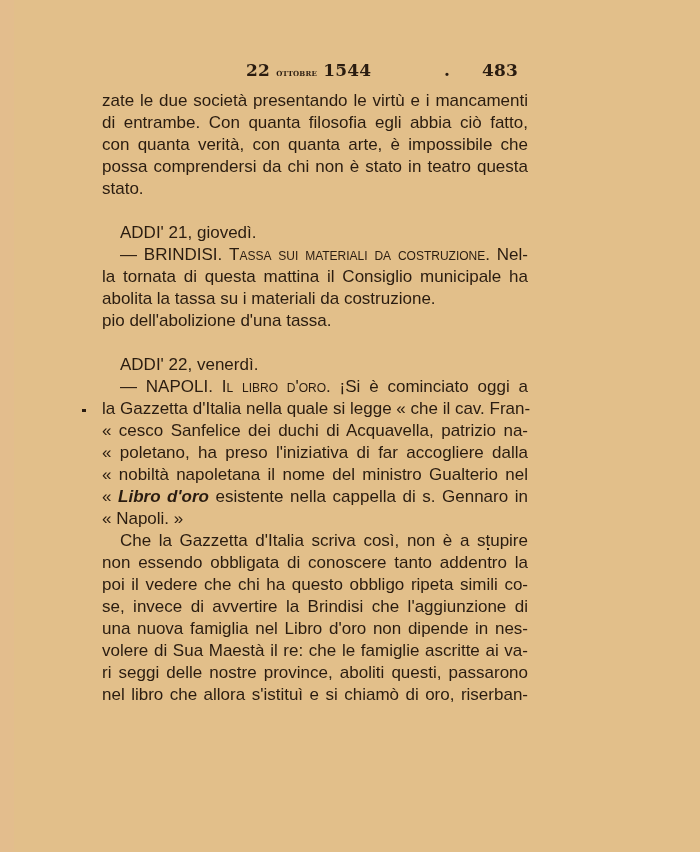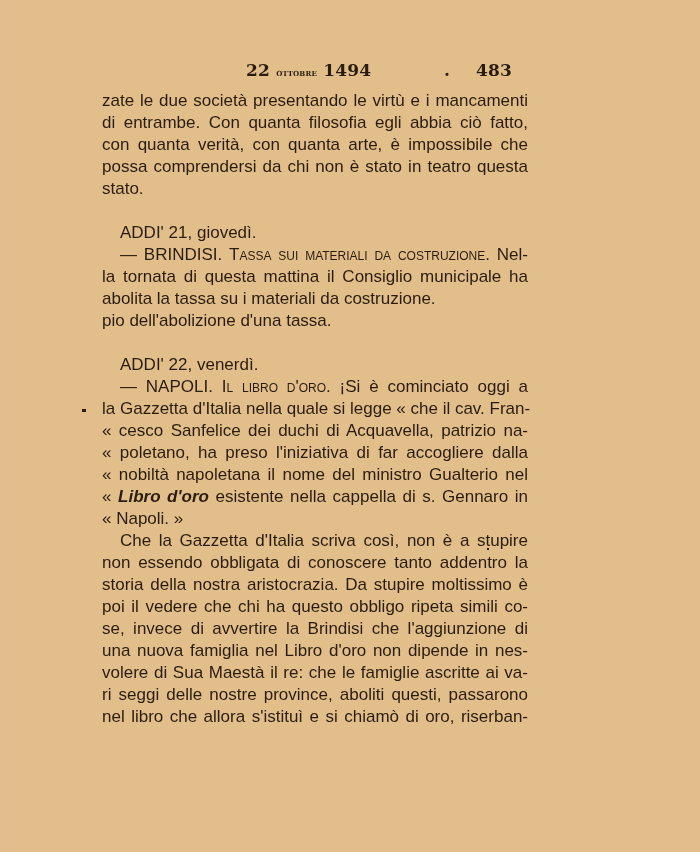--- a/index.html
+++ b/index.html
@@ -11,21 +11,21 @@
   }
   .page { position:relative; width:700px; height:852px; }
   .left-edge { position:absolute; left:0; top:0; width:14px; height:852px; background:#e3bd8d; }
   .header {
     position:absolute; top:60px; left:246px; width:270px;
     font-size:17px; font-weight:bold; letter-spacing:0.2px;
   }
   .header .date { position:absolute; left:0; top:0; white-space:nowrap; }
   .header .date .sc { font-variant:small-caps; font-size:10px; }
   .header .dot { position:absolute; left:198px; top:0; }
-  .header .pnum { position:absolute; left:230px; top:0; }
+  .header .pnum { position:absolute; left:236px; top:0; }
   .text {
     position:absolute; left:102px; top:90px; width:426px;
     font-size:15.5px; line-height:22px;
     font-family:Liberation Sans, sans-serif;
     font-size:17px;
   }
   .line { display:block; height:22px; white-space:nowrap; text-align:justify; text-align-last:justify; }
   .line.last { text-align-last:left; }
   .indent { padding-left:18px; }
   .gap { height:22px; display:block; }
@@ -33,21 +33,21 @@
   .it { font-style:italic; font-weight:bold; }
   .mark { position:absolute; width:4px; height:3px; background:#2a1c10; }
 </style>
 </head>
 <body>
 
 <div class="page">
   <div class="left-edge"></div>
 
   <div class="header">
-    <span class="date"><span>22</span> <span class="sc">ottobre</span> <span>1494</span></span>
+    <span class="date"><span>22</span> <span class="sc">ottobre</span> <span>1544</span></span>
     <span class="dot">.</span>
     <span class="pnum">483</span>
   </div>
 
   <div class="text">
     <span class="line">zate le due società presentando le virtù e i mancamenti</span>
     <span class="line">di entrambe. Con quanta filosofia egli abbia ciò fatto,</span>
     <span class="line">con quanta verità, con quanta arte, è impossibile che</span>
     <span class="line">possa comprendersi da chi non è stato in teatro questa</span>
     <span class="line last">stato.</span>
@@ -63,21 +63,20 @@
     <span class="line last indent">ADDI' 22, venerdì.</span>
     <span class="line indent"><span>— NAPOLI.</span> <span class="sc">Il libro d'oro.</span> <span>¡Si è cominciato oggi a</span></span>
     <span class="line">la Gazzetta d'Italia nella quale si legge « che il cav. Fran-</span>
     <span class="line">« cesco Sanfelice dei duchi di Acquavella, patrizio na-</span>
     <span class="line">« poletano, ha preso l'iniziativa di far accogliere dalla</span>
     <span class="line">« nobiltà napoletana il nome del ministro Gualterio nel</span>
     <span class="line"><span>« </span><span class="it">Libro d'oro</span><span> esistente nella cappella di s. Gennaro in</span></span>
     <span class="line last">« Napoli. »</span>
     <span class="line indent">Che la Gazzetta d'Italia scriva così, non è a stupire</span>
     <span class="line">non essendo obbligata di conoscere tanto addentro la</span>
-    <span class="line">storia della nostra aristocrazia. Da stupire moltissimo è</span>
     <span class="line">poi il vedere che chi ha questo obbligo ripeta simili co-</span>
     <span class="line">se, invece di avvertire la Brindisi che l'aggiunzione di</span>
     <span class="line">una nuova famiglia nel Libro d'oro non dipende in nes-</span>
     <span class="line">volere di Sua Maestà il re: che le famiglie ascritte ai va-</span>
     <span class="line">ri seggi delle nostre province, aboliti questi, passarono</span>
     <span class="line">nel libro che allora s'istituì e si chiamò di oro, riserban-</span>
   </div>
 
   <div class="mark" style="left:82px; top:409px;"></div>
   <div class="mark" style="left:487px; top:548px; width:2px; height:2px;"></div>

